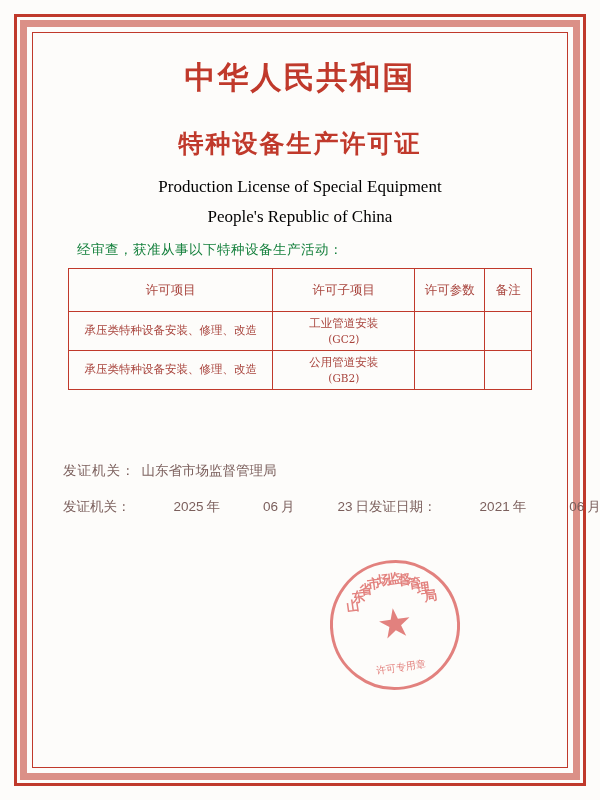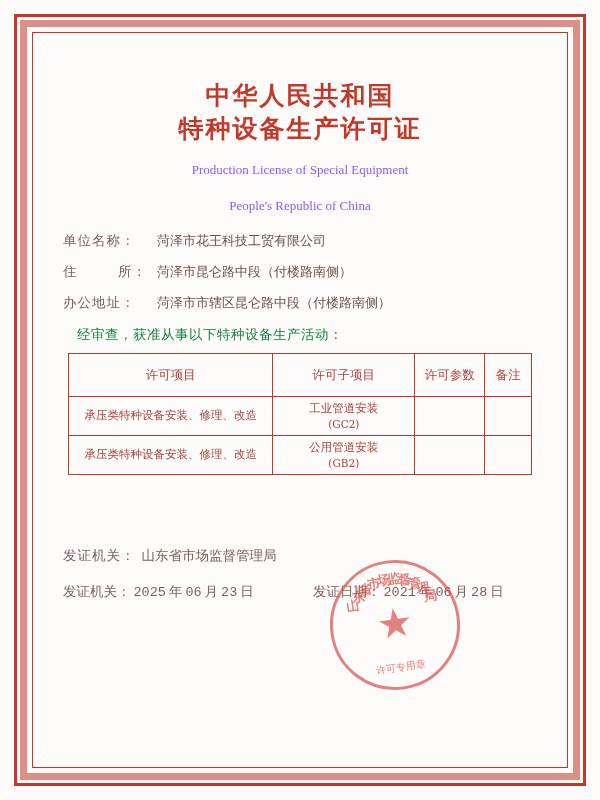--- a/index.html
+++ b/index.html
@@ -76,35 +76,35 @@
 
   
   .title-cn1, .title-cn2 {
     text-align: center;
     color: #c0392b;
     font-weight: bold;
     font-family: "DejaVu Serif", serif;
     letter-spacing: 2px;
   }
   .title-cn1 {
-    font-size: 25px;
-    margin-top: 34px;
+    font-size: 31px;
+    margin-top: 12px;
   }
   .title-cn2 {
     font-size: 25px;
-    margin-top: 0;
+    margin-top: 28px;
   }
   .title-en1, .title-en2 {
     text-align: center;
-    color: #8b5cf6;
+    color: #000000;
     font-family: "Liberation Serif", serif;
-    font-size: 13px;
+    font-size: 17px;
   }
   .title-en1 { margin-top: 17px; }
-  .title-en2 { margin-top: 20px; }
+  .title-en2 { margin-top: 10px; }
 
   
   .serial {
     text-align: right;
     margin-top: 26px;
     padding-right: 22px;
     font-size: 13.5px;
     color: #7b5f5c;
     font-family: "DejaVu Serif", serif;
   }
@@ -199,21 +199,21 @@
     display: flex;
     margin-top: 18px;
     padding-left: 18px;
     font-size: 13.5px;
     color: #7b5f5c;
     font-family: "DejaVu Serif", serif;
   }
   .date-block { white-space: nowrap; }
   .date-valid { flex: 0 0 250px; }
   .date-issue { flex: 1; }
-  .date-num { font-family: Liberation Mono, monospace; padding: 0 3px; }
+  .date-num { font-family: Liberation Sans, sans-serif; padding: 0 3px; margin-left: 40px; }
 
   
   .seal {
     position: absolute;
     left: 330px;
     top: 560px;
     width: 124px;
     height: 124px;
     border-radius: 50%;
     border: 3px solid #d9534f;
@@ -271,41 +271,20 @@
   <div class="frame-inner-line"></div>
 
   <div class="content">
 
     <div class="title-cn1">中华人民共和国</div>
     <div class="title-cn2">特种设备生产许可证</div>
     <div class="title-en1">Production License of Special Equipment</div>
     <div class="title-en2">People's Republic of China</div>
 
 
-    <div class="info-block">
-
-      <div class="info-row">
-        <div class="info-label">单位名称：</div>
-        <div class="info-value">菏泽市花王科技工贸有限公司</div>
-      </div>
-
-      <div class="info-row">
-        <div class="info-label spread">
-          <span>住</span>
-          <span>所：</span>
-        </div>
-        <div class="info-value">菏泽市昆仑路中段（付楼路南侧）</div>
-      </div>
-
-      <div class="info-row">
-        <div class="info-label">办公地址：</div>
-        <div class="info-value">菏泽市市辖区昆仑路中段（付楼路南侧）</div>
-      </div>
-
-    </div>
 
     <div class="statement">经审查，获准从事以下特种设备生产活动：</div>
 
     <table class="lic">
       <thead>
         <tr>
           <th class="col-item">许可项目</th>
           <th class="col-sub">许可子项目</th>
           <th class="col-param">许可参数</th>
           <th class="col-note">备注</th>

